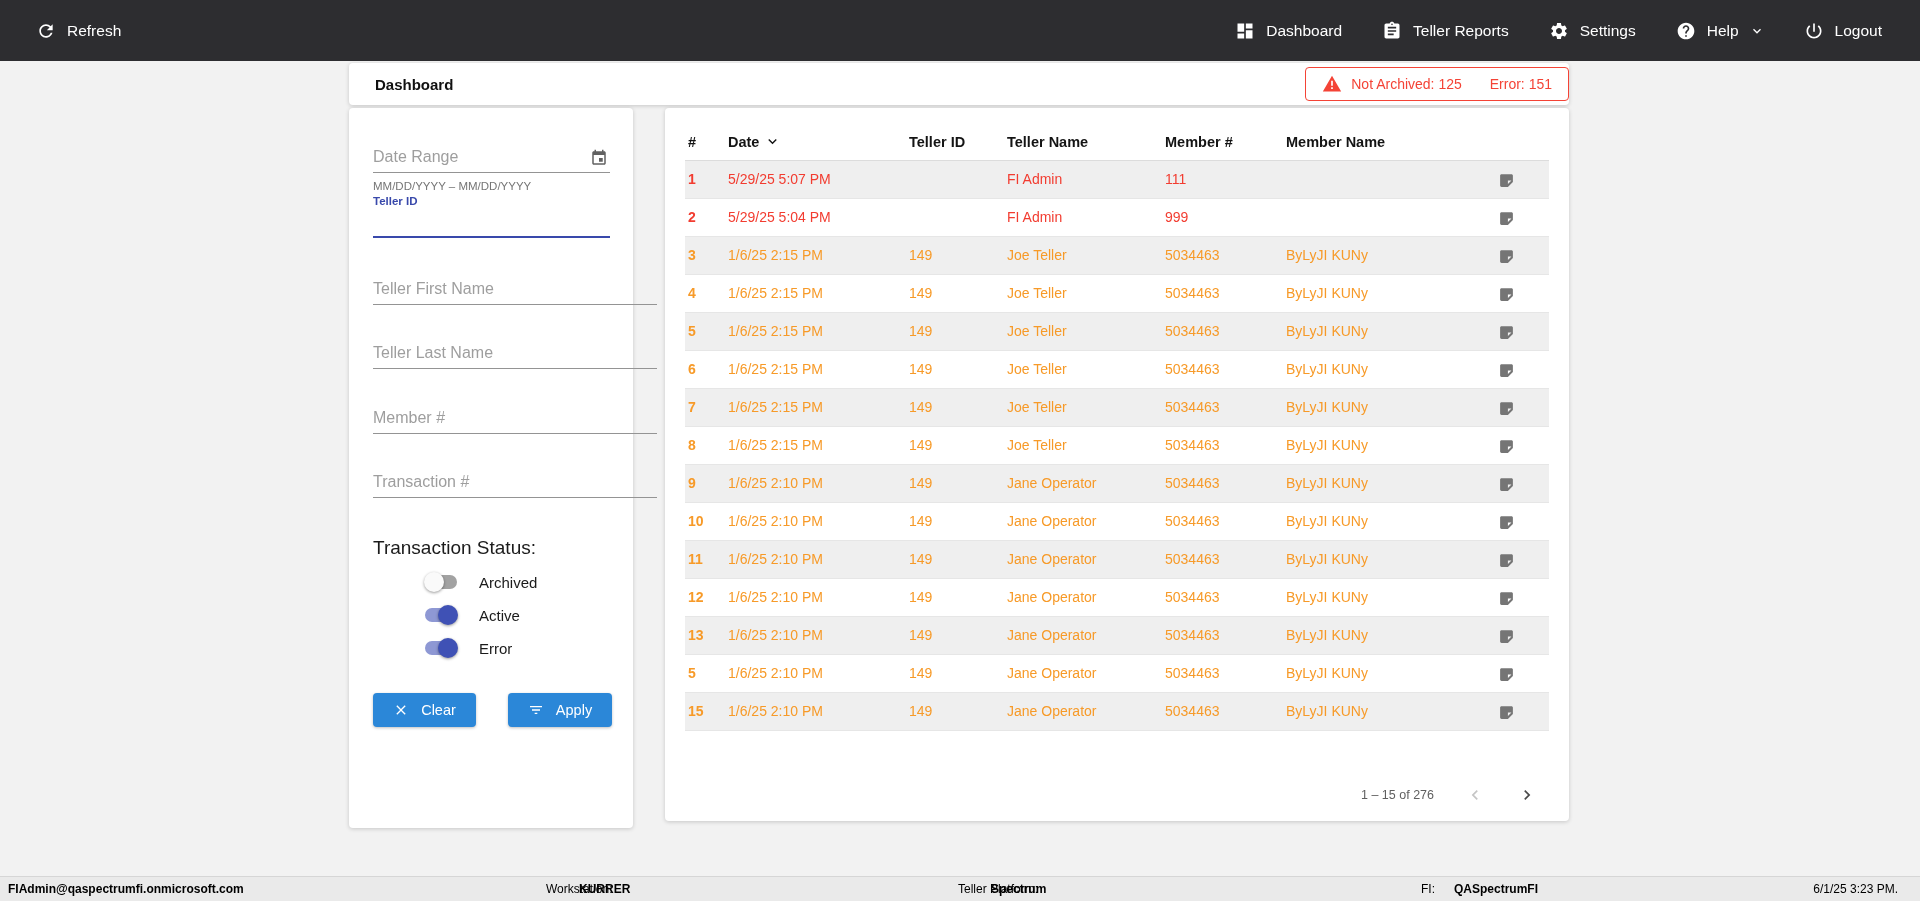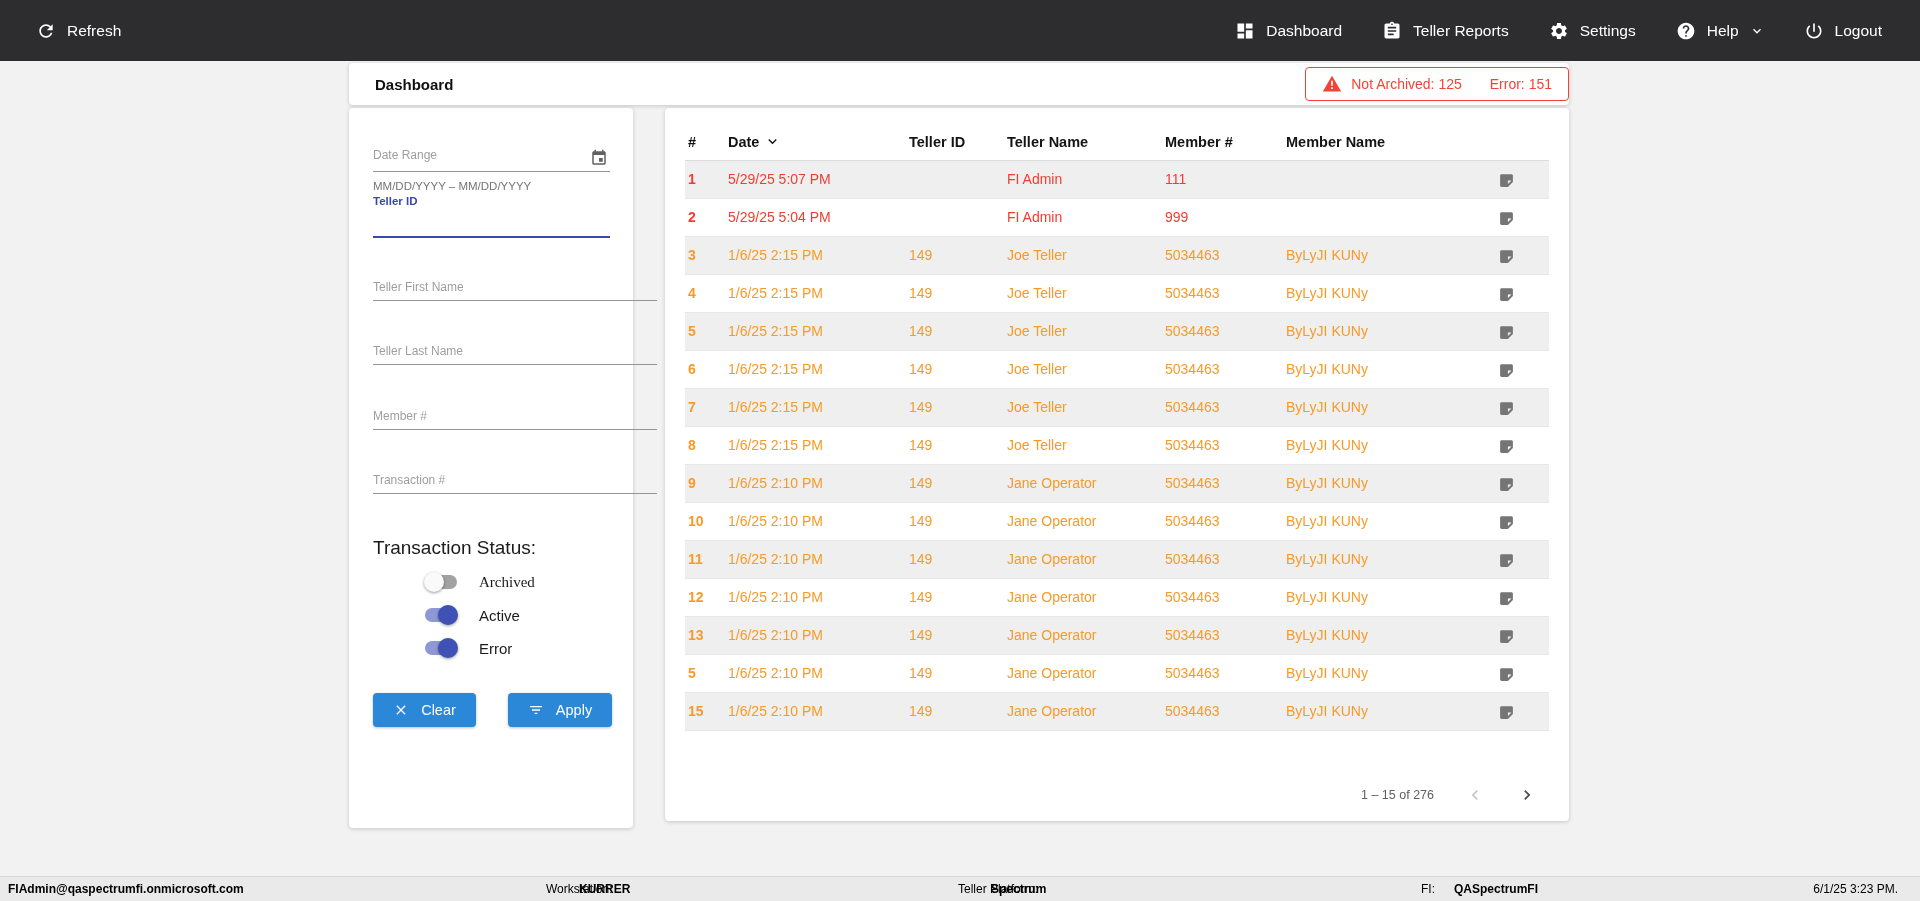--- a/index.html
+++ b/index.html
@@ -23,21 +23,21 @@
   .title-card{left:349px; top:63px; width:1220px; height:42px; display:flex; align-items:center; padding-left:26px;}
   .page-title{font-size:15px; font-weight:700; color:#111;}
   .alert-badge{position:absolute; right:0; top:4px; height:34px; border:1px solid var(--badge-red); border-radius:4px;
     background:#fff; display:flex; align-items:center; gap:9px; padding:0 16px; color:var(--badge-red); font-size:14px;}
   .alert-badge svg{width:20px; height:20px; fill:var(--badge-red);}
   .alert-badge .gap{display:inline-block; width:10px;}
 
   
   .filter-card{left:349px; top:108px; width:284px; height:720px;}
   .f-abs{position:absolute; left:24px; right:23px;}
-  .f-input{width:100%; border:none; outline:none; background:transparent; font-size:12px; color:#4d7c0f;
+  .f-input{width:100%; border:none; outline:none; background:transparent; font-size:16px; color:#4d7c0f;
     font-family:inherit; padding:0 0 6px 0; border-bottom:1px solid #949494;}
   .f-input::placeholder{color:#9e9e9e; opacity:1;}
   .date-row{top:40px; display:flex; align-items:flex-start; border-bottom:1px solid #949494;}
   .date-row input{border-bottom:none; flex:1;}
   .date-row svg{width:18px; height:18px; fill:#616161; margin:1px 2px 4px 0; cursor:pointer;}
   .helper{top:72px; font-size:11.5px; color:#757575;}
   .tid-label{top:87px; font-size:11.5px; color:var(--indigo); font-weight:700;}
   .tid-input{top:102px; height:28px; border-bottom:2px solid var(--indigo); font-size:16px; width:237px;
     border-top:none; border-left:none; border-right:none; outline:none; background:transparent; font-family:inherit;}
   .status-label{top:429px; font-size:19px; color:#1b1b1b; font-weight:500;}
@@ -164,21 +164,21 @@
     <div class="f-abs tid-label">Teller ID</div>
     <input class="f-abs tid-input" type="text" value="" style="">
 
     <input class="f-abs f-input" style="top: 172px;" type="text" placeholder="Teller First Name">
     <input class="f-abs f-input" style="top: 236px;" type="text" placeholder="Teller Last Name">
     <input class="f-abs f-input" style="top: 301px;" type="text" placeholder="Member #">
     <input class="f-abs f-input" style="top: 365px;" type="text" placeholder="Transaction #">
 
     <div class="f-abs status-label">Transaction Status:</div>
     <div id="toggle-list">
-  <div class="toggle-row" style="top: 464px; font-family: Liberation Serif, serif;">
+  <div class="toggle-row" style="top: 464px;">
     <span class="switch">
             <span class="track"></span>
             <span class="thumb"></span>
           </span>
     <span class="toggle-label">Archived</span>
   </div>
 
   <div class="toggle-row" style="top: 497px;">
     <span class="switch on">
             <span class="track"></span>

